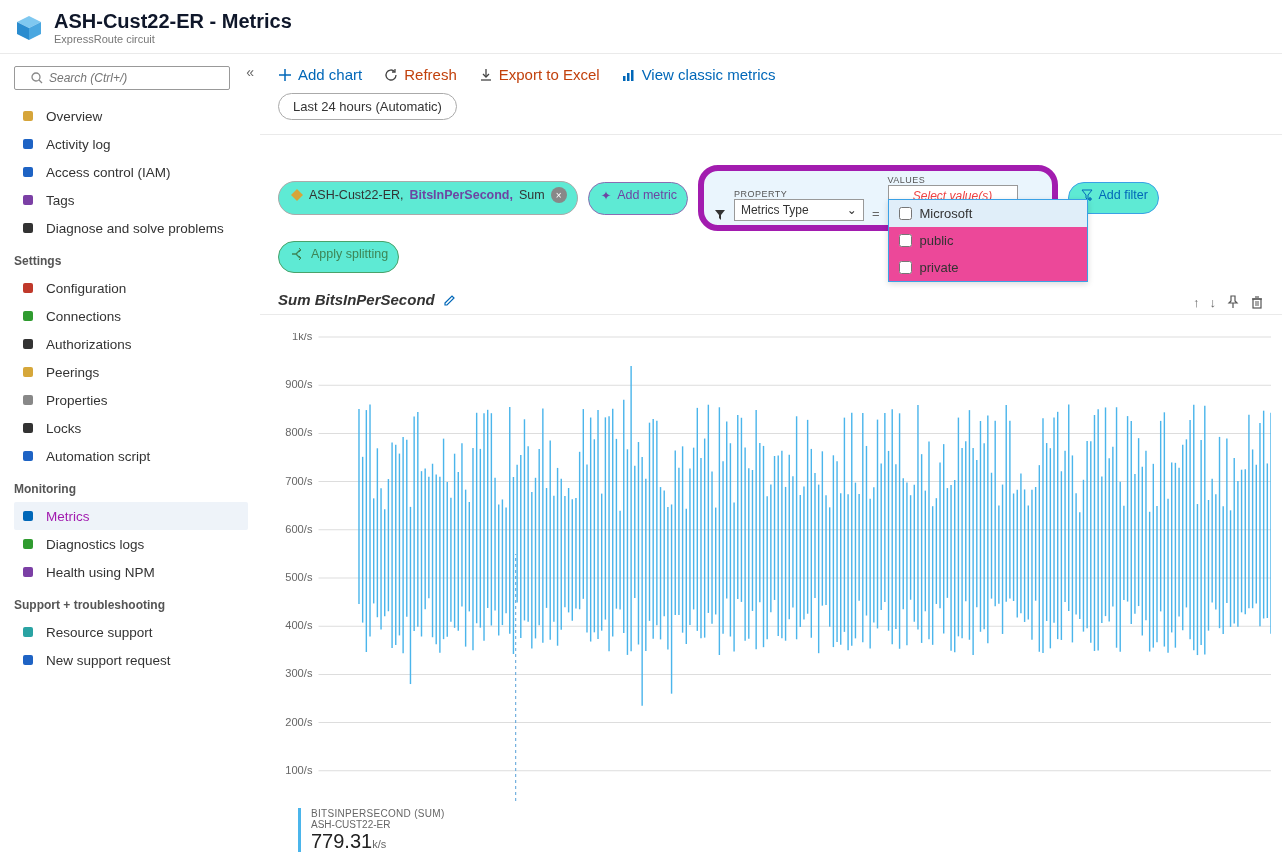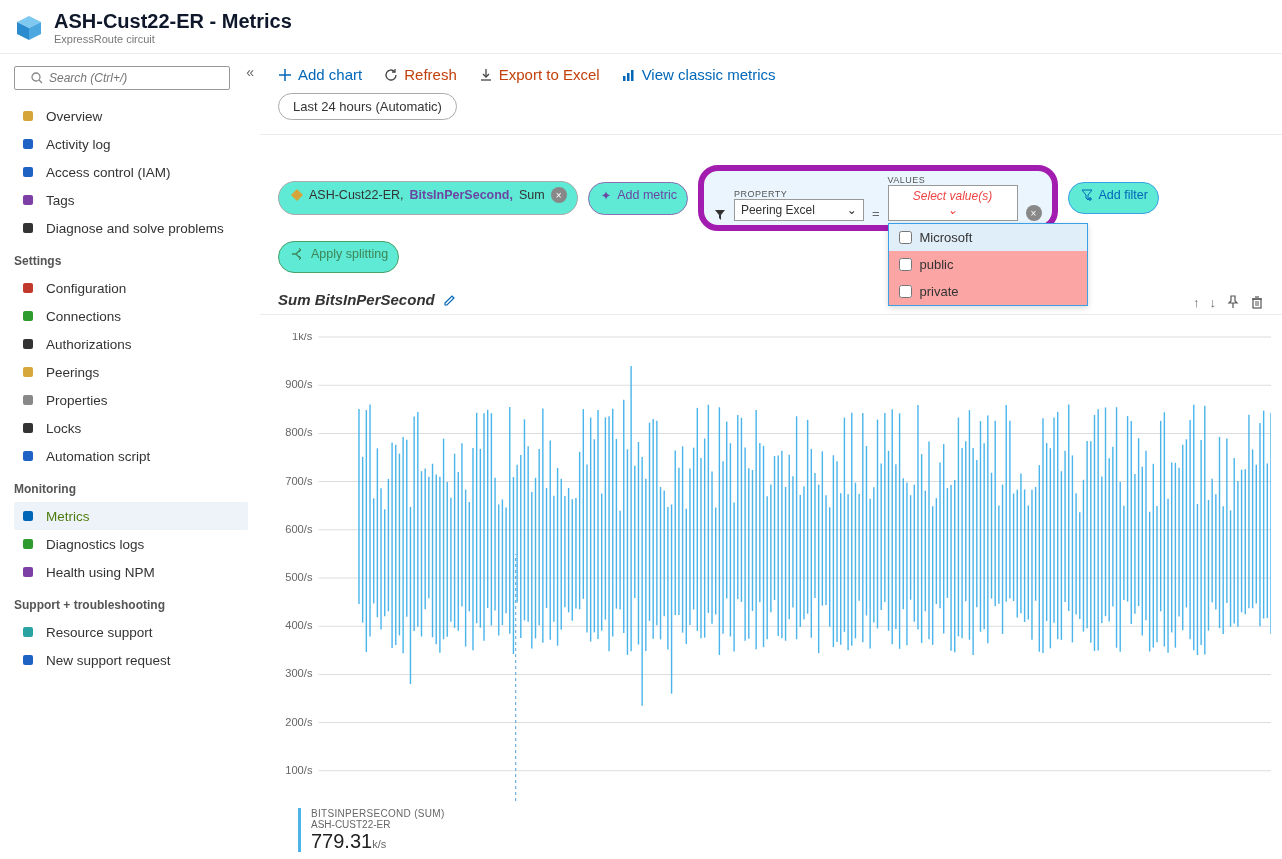--- a/index.html
+++ b/index.html
@@ -21,21 +21,21 @@
   .search-box {
     display: flex; align-items: center; border: 1px solid #999; border-radius: 2px;
     padding: 4px 16px; margin: 2px 18px 12px 0;
   }
   .search-box input { border: none; outline: none; flex: 1; font-size: 12px; font-style: italic; color: #666; }
   .sb-section { font-size: 12px; font-weight: 600; color: #555; margin: 12px 0 6px 0; }
   .sb-item {
     display: flex; align-items: center; gap: 10px; padding: 6px 6px;
     border-radius: 2px; cursor: pointer; font-size: 13.5px; color: #333;
   }
-  .sb-item.active { background: #eef3f9; color: #4d7c0f; }
+  .sb-item.active { background: #eef3f9; color: #a21caf; }
   .sb-item .ic { width: 16px; height: 16px; display: flex; align-items: center; justify-content: center; font-size: 14px; }
 
   .content { flex: 1; padding: 8px 0 0 0; overflow: hidden; display: flex; flex-direction: column; }
   .toolbar {
     display: flex; align-items: center; gap: 22px; padding: 4px 18px 10px 18px;
     color: #0067b8; font-size: 15px;
   }
   .toolbar .tb-item { display: flex; align-items: center; gap: 6px; cursor: pointer; }
   .toolbar .tb-item.dark { color: #c2410c; }
 
@@ -65,21 +65,21 @@
   }
   .fb-col { display: flex; flex-direction: column; }
   .fb-lab { font-size: 9px; text-transform: uppercase; color: #555; letter-spacing: .5px; }
   .fb-sel {
     border: 1px solid #999; background: #fff; font-size: 12px; padding: 3px 6px; min-width: 130px;
     display: flex; justify-content: space-between; align-items: center; cursor: pointer;
   }
   .fb-sel.italic { font-style: italic; color: #ef4444; flex-direction: column; }
   .dropdown-wrap { position: relative; }
   .dropdown {
-    position: absolute; top: 48px; left: 0; width: 200px; background: #fca5a5;
+    position: absolute; top: 24px; left: 0; width: 200px; background: #ec4899;
     border: 1px solid #3aa1e6; box-shadow: 0 2px 6px rgba(0,0,0,.15); z-index: 10;
   }
   .dropdown div[data-name="values-option"] {
     display: flex; align-items: center; gap: 8px; padding: 6px 10px; font-size: 13px; cursor: pointer;
   }
   .dropdown div[data-name="values-option"]:first-child { background: #e0eef9; }
   .dropdown input[type=checkbox] { accent-color: #0067b8; }
 
   .chart-title-row {
     display: flex; align-items: center; justify-content: space-between;
@@ -347,21 +347,21 @@
 
       <div class="filter-badge" data-name="filter-badge">
         <span data-name="filter-funnel-icon">
           <svg width="12" height="12" viewBox="0 0 12 12">
               <polygon points="1,1 11,1 7,6 7,11 5,9 5,6" fill="#333"></polygon>
             </svg>
         </span>
         <div class="fb-col">
           <span class="fb-lab" data-name="property-label">PROPERTY</span>
           <div class="fb-sel" data-name="property-select">
-            <span>Peering Excel</span>
+            <span>Metrics Type</span>
             <span data-name="chevron-down-icon">⌄</span>
           </div>
         </div>
         <span style="color:#666;margin:8px 0 0 0">=</span>
         <div class="fb-col dropdown-wrap">
           <span class="fb-lab" data-name="values-label">VALUES</span>
           <div class="fb-sel italic" data-name="values-select">
             <span>Select value(s)</span>
             <span data-name="chevron-down-icon">⌄</span>
           </div>

